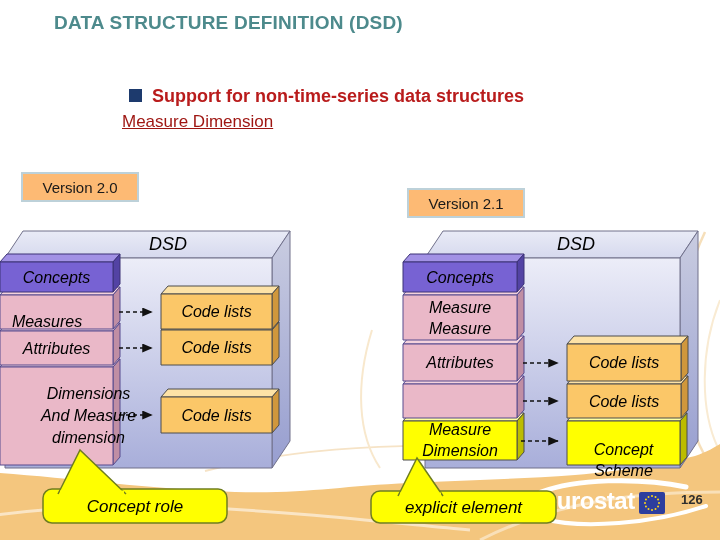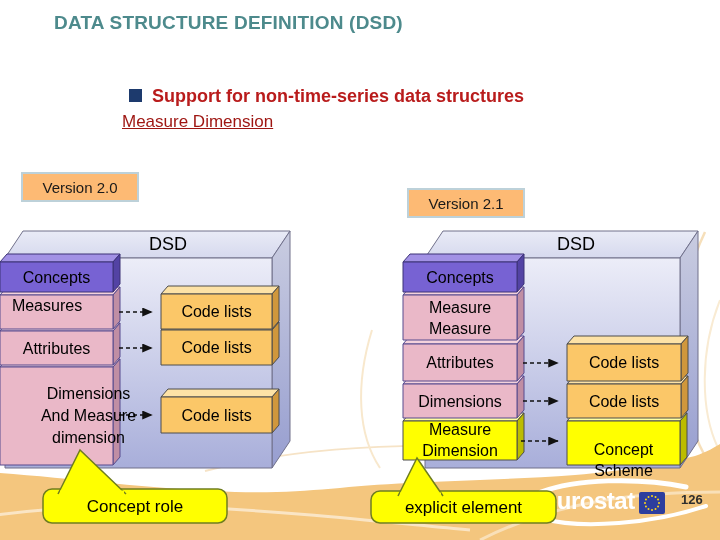--- a/index.html
+++ b/index.html
@@ -4,21 +4,21 @@
 <style>
   html,body{margin:0;padding:0;background:#888;}
   .slide{
     position:relative;width:720px;height:540px;overflow:hidden;background:#ffffff;
     font-family:"Liberation Sans",sans-serif;
   }
   .layer{position:absolute;left:0;top:0;width:720px;height:540px;}
   #bg{z-index:0;} #shapes{z-index:1;} #callouts{z-index:4;}
   .lbl{
     position:absolute;display:flex;align-items:center;justify-content:center;
-    text-align:center;color:#000;font-size:16px;line-height:21px;z-index:2;
+    text-align:center;color:#000;font-size:16px;line-height:21px;z-index:2;font-style:italic;
   }
   .lbl4{line-height:22px;}
   .dsd-title{font-size:18px;}
   .page-title{
     position:absolute;left:54px;top:12px;font-size:19px;font-weight:bold;
     color:#4d8a8c;letter-spacing:.2px;z-index:2;white-space:nowrap;
   }
   .bullet-row{position:absolute;left:129px;top:86px;display:flex;align-items:flex-start;z-index:2;}
   .bullet-sq{width:13px;height:13px;background:#1d3a6d;margin:3px 10px 0 0;flex:none;}
   .bullet-text{font-size:18px;font-weight:bold;color:#b91c1c;white-space:nowrap;}
@@ -151,32 +151,31 @@
     <span class="bullet-sq"></span>
     <span class="bullet-text">Support for non-time-series data structures</span>
   </div>
   <div class="red-link">Measure Dimension</div>
 
   <div class="version-box" style="left:21px;top:172px;">Version 2.0</div>
   <div class="version-box" style="left:407px;top:172px;margin-top:16px;">Version 2.1</div>
 
   <div class="lbl dsd-title" style="left:123px;top:234px;width:90px;height:20px;">DSD</div>
   <div class="lbl" style="left:0;top:262px;width:113px;height:30px;">Concepts</div>
-  <div class="lbl" style="left:0;top:288px;width:94px;height:34px;border-radius:14px;">Measures</div>
+  <div class="lbl" style="left:0;top:304px;width:94px;height:34px;border-radius:14px;">Measures</div>
   <div class="lbl" style="left:0;top:331px;width:113px;height:34px;">Attributes</div>
   <div class="lbl lbl4" style="left:6px;top:367px;width:101px;height:98px;margin-left:32px;">Dimensions And Measure dimension</div>
   <div class="lbl" style="left:161px;top:294px;width:111px;height:35px;">Code lists</div>
   <div class="lbl" style="left:161px;top:330px;width:111px;height:35px;">Code lists</div>
   <div class="lbl" style="left:161px;top:397px;width:111px;height:36px;">Code lists</div>
 
   <div class="lbl dsd-title" style="left:531px;top:234px;width:90px;height:20px;">DSD</div>
   <div class="lbl" style="left:403px;top:262px;width:114px;height:30px;">Concepts</div>
   <div class="lbl" style="left:410px;top:295px;width:100px;height:45px;">Measure Measure</div>
   <div class="lbl" style="left:403px;top:344px;width:114px;height:37px;">Attributes</div>
-  <div class="lbl" style="left:403px;top:384px;width:114px;height:34px;">Dimensions</div>
   <div class="lbl" style="left:410px;top:419px;width:100px;height:41px;">Measure Dimension</div>
   <div class="lbl" style="left:567px;top:344px;width:114px;height:37px;">Code lists</div>
   <div class="lbl" style="left:567px;top:384px;width:114px;height:34px;">Code lists</div>
   <div class="lbl" style="left:570px;top:438px;width:107px;height:44px;">Concept Scheme</div>
 
   <div class="logo">
     <span class="logo-text">eurostat</span>
     <svg class="logo-flag" width="26" height="22" viewBox="0 0 26 22">
       <rect x="0" y="0" width="26" height="22" rx="2" fill="#2d3e9e"></rect>
       <g fill="#ffd617">

